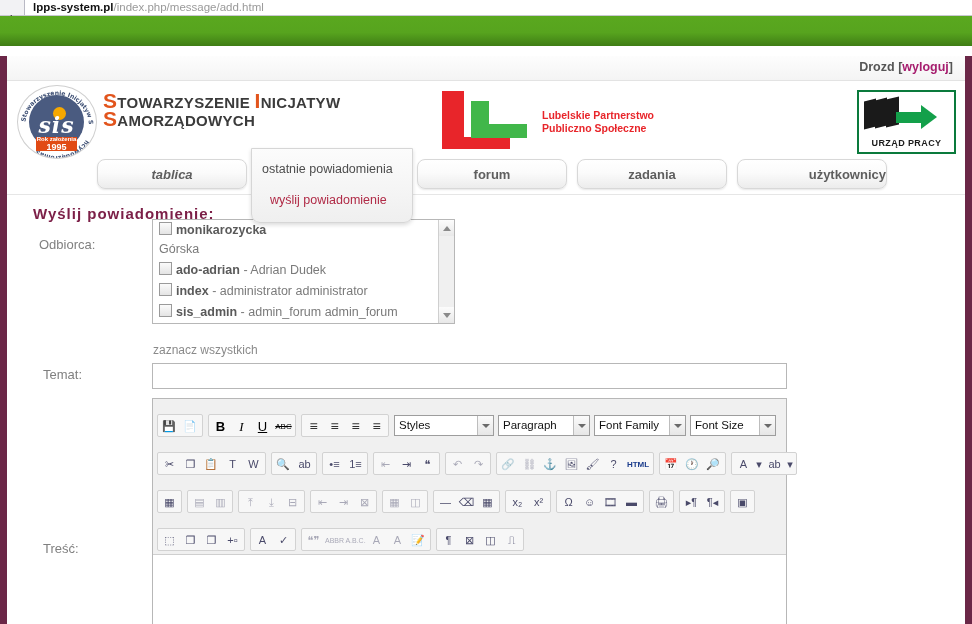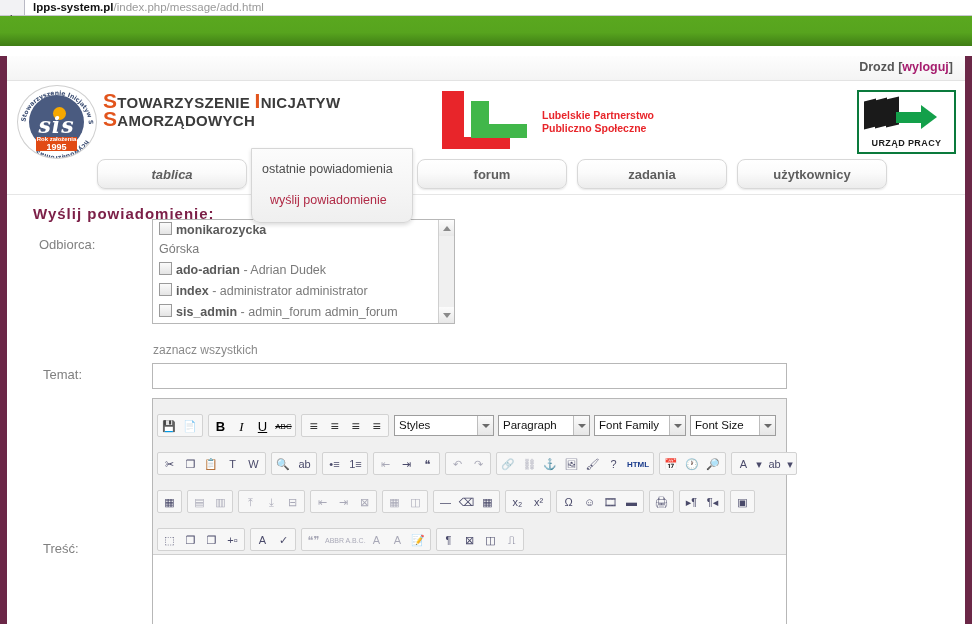--- a/index.html
+++ b/index.html
@@ -327,21 +327,21 @@
       </div>
       <div id="up-label">URZĄD PRACY</div>
     </div>
   </div>
 
   <div id="nav">
       <div class="nav-tab" style="left: 90px; width: 150px; font-style: italic;"><span>tablica</span></div>
       <div class="nav-tab" style="left: 250px; width: 150px;"><span>powiadomienia</span></div>
       <div class="nav-tab" style="left: 410px; width: 150px;"><span>forum</span></div>
       <div class="nav-tab" style="left: 570px; width: 150px;"><span>zadania</span></div>
-      <div class="nav-tab" style="left: 730px; width: 150px;"><span>użytkownicy</span></div>
+      <div class="nav-tab" style="left: 730px; width: 150px; text-align: right;"><span>użytkownicy</span></div>
     </div>
 
   <div id="dropdown">
       <div class="dd-item">ostatnie powiadomienia</div>
       <div class="dd-item active">wyślij powiadomienie</div>
     </div>
 
   <div id="form-area">
     <div id="form-title">Wyślij powiadomienie:</div>
 

